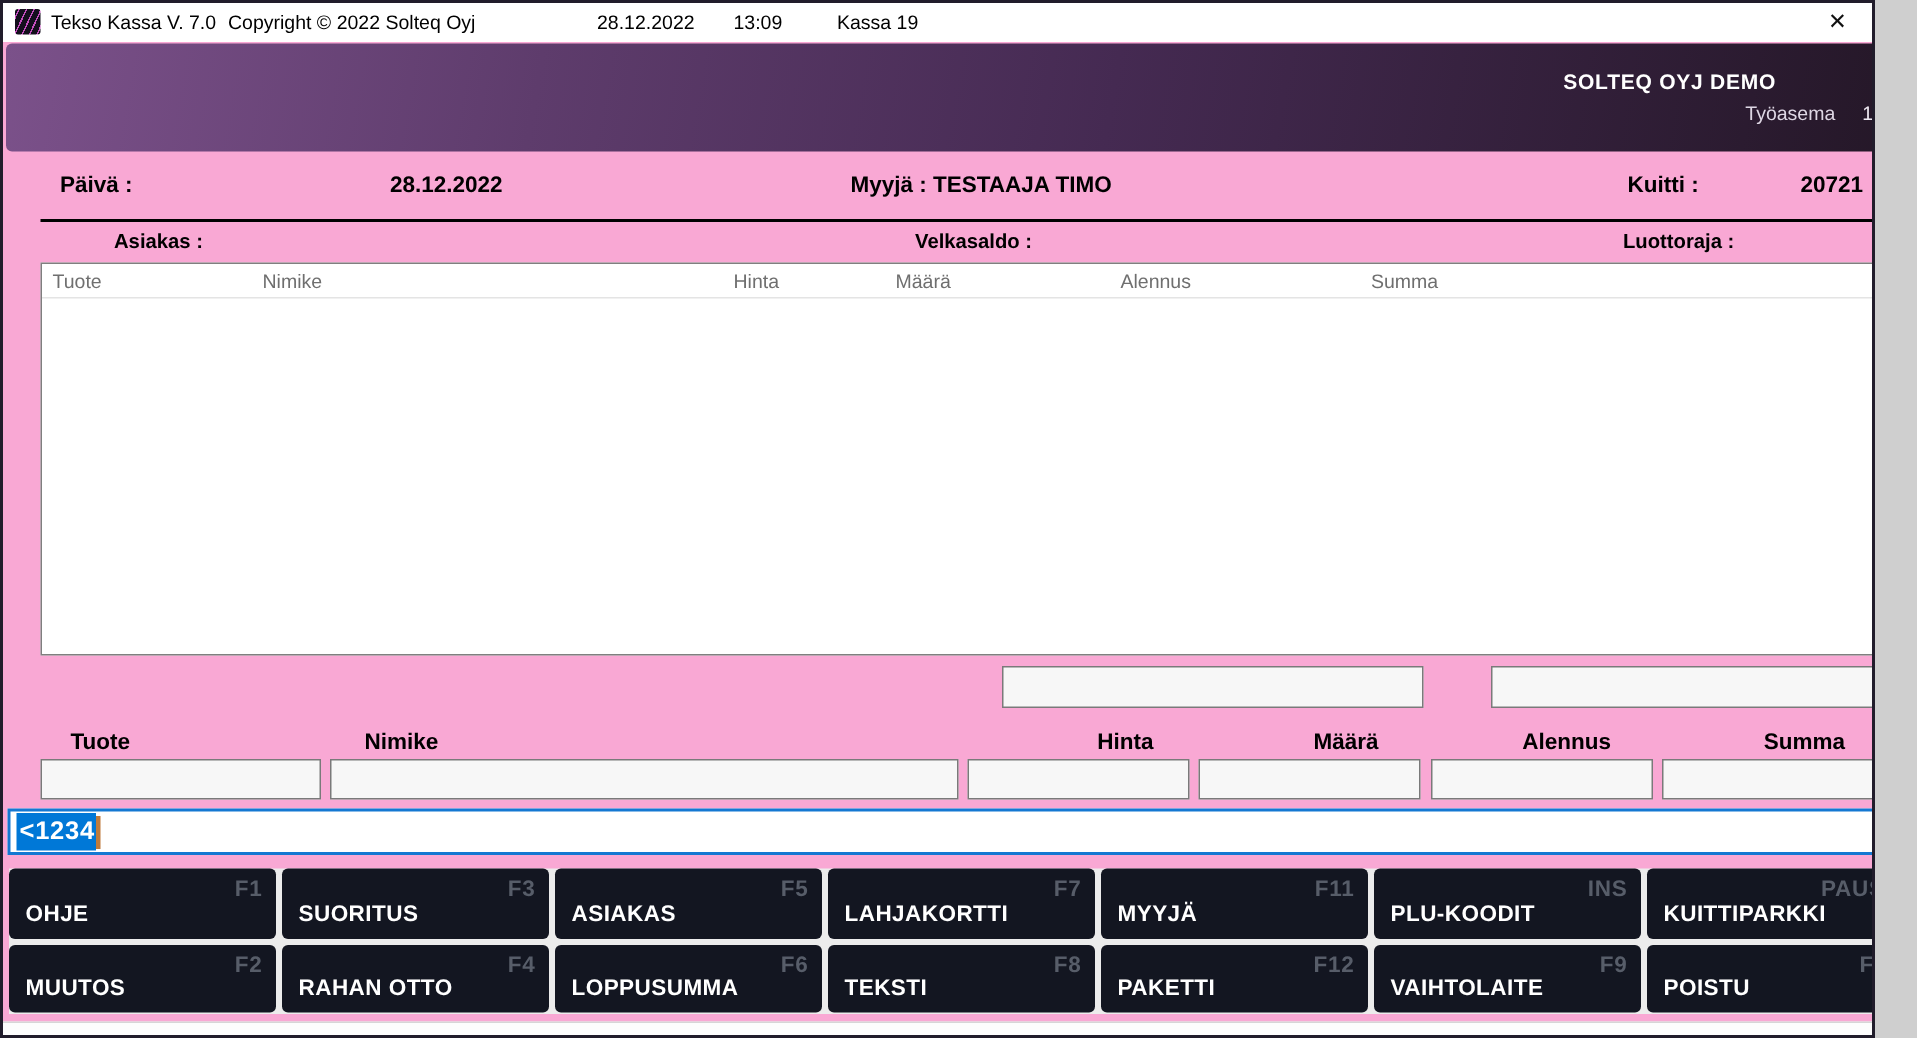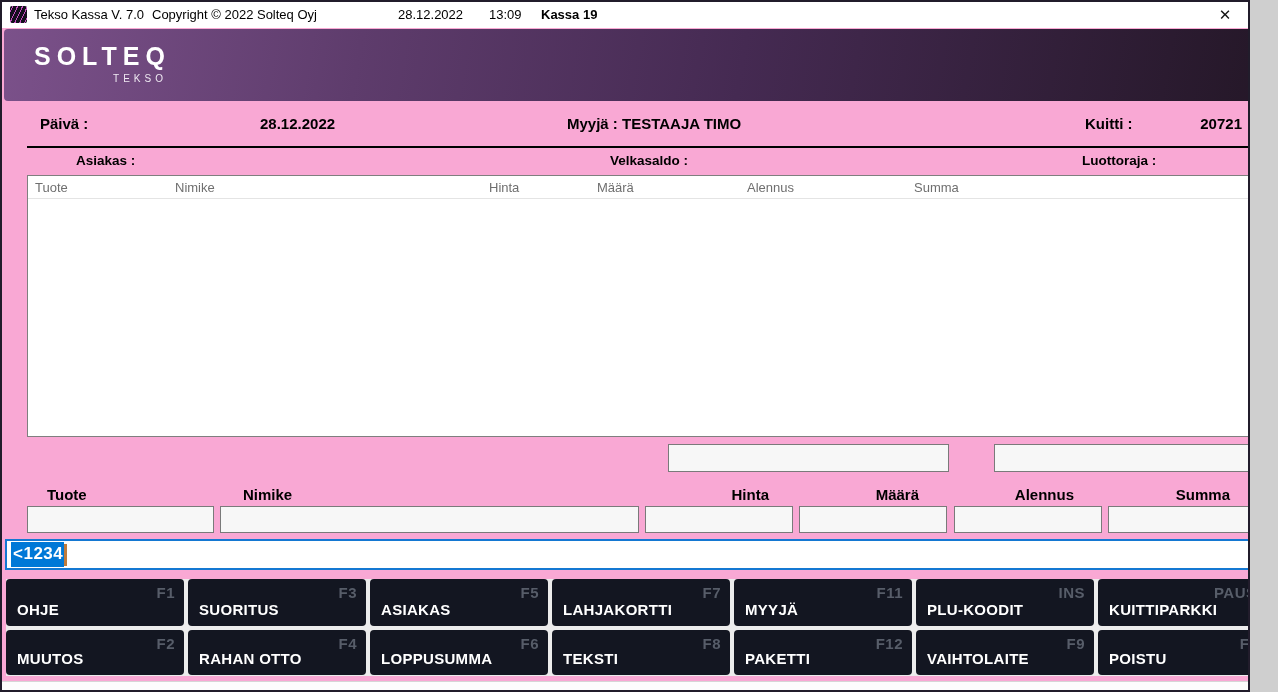--- a/index.html
+++ b/index.html
@@ -11,21 +11,21 @@
 
   
   .titlebar { position:absolute; left:0; top:0; width:100%; height:26px; background:#ffffff; }
   .titlebar .t { position:absolute; top:5px; font-size:13px; color:#000; white-space:nowrap; }
   .app-icon { position:absolute; left:8px; top:4px; width:17px; height:17px; border-radius:2px;
               background:repeating-linear-gradient(115deg,#140f1d 0 2px,#c44fbe 2px 3px,#140f1d 3px 4.5px); }
   .tb-title { left:32px; }
   .tb-copy  { left:150px; }
   .tb-date  { left:396px; }
   .tb-time  { left:487px; }
-  .tb-kassa { left:539px;font-weight:bold; }
+  .tb-kassa { left:556px; }
   .close-btn { position:absolute; right:12px; top:3px; width:22px; height:20px;
                font-size:15px; color:#111; text-align:center; line-height:20px; cursor:pointer; }
 
   
   .header { position:absolute; left:2px; top:27px; width:1270px; height:72px; border-radius:4px;
             background:linear-gradient(100deg,#7b518a 0%,#5e3c6c 28%,#452a52 58%,#241727 100%); }
   .logo { position:absolute; left:30px; top:13px; color:#fff; }
   .logo-main { font-size:25px; font-weight:600; letter-spacing:6px; }
   .logo-sub  { font-size:10px; letter-spacing:4px; text-align:right; margin-top:2px; padding-right:4px; color:#efe9f2; }
   .screen-title { position:absolute; left:0; top:20px; width:100%; text-align:center;
@@ -92,23 +92,25 @@
     <div class="app-icon"></div>
     <span class="t tb-title">Tekso Kassa V. 7.0</span>
     <span class="t tb-copy">Copyright © 2022 Solteq Oyj</span>
     <span class="t tb-date">28.12.2022</span>
     <span class="t tb-time">13:09</span>
     <span class="t tb-kassa">Kassa 19</span>
     <div class="close-btn">✕</div>
   </div>
 
   <div class="header">
-    <div class="logo">
-      <div class="logo-main">SOLTEQ</div>
-      <div class="logo-sub">TEKSO</div>
+    <div class="hdr-right">
+      <div class="hdr-company">SOLTEQ OYJ DEMO</div>
+      <div class="hdr-ws">
+        <span>Työasema</span><span class="ws-val">19</span>
+      </div>
     </div>
   </div>
 
   <span class="lbl r1" style="left:38px;">Päivä :</span>
   <span class="lbl r1" style="left:258px;">28.12.2022</span>
   <span class="lbl r1" style="left:565px;">Myyjä : TESTAAJA TIMO</span>
   <span class="lbl r1" style="left:1083px;">Kuitti :</span>
   <span class="lbl r1" style="left:1150px; width:90px; text-align:right;">20721</span>
 
   <div class="hline"></div>

